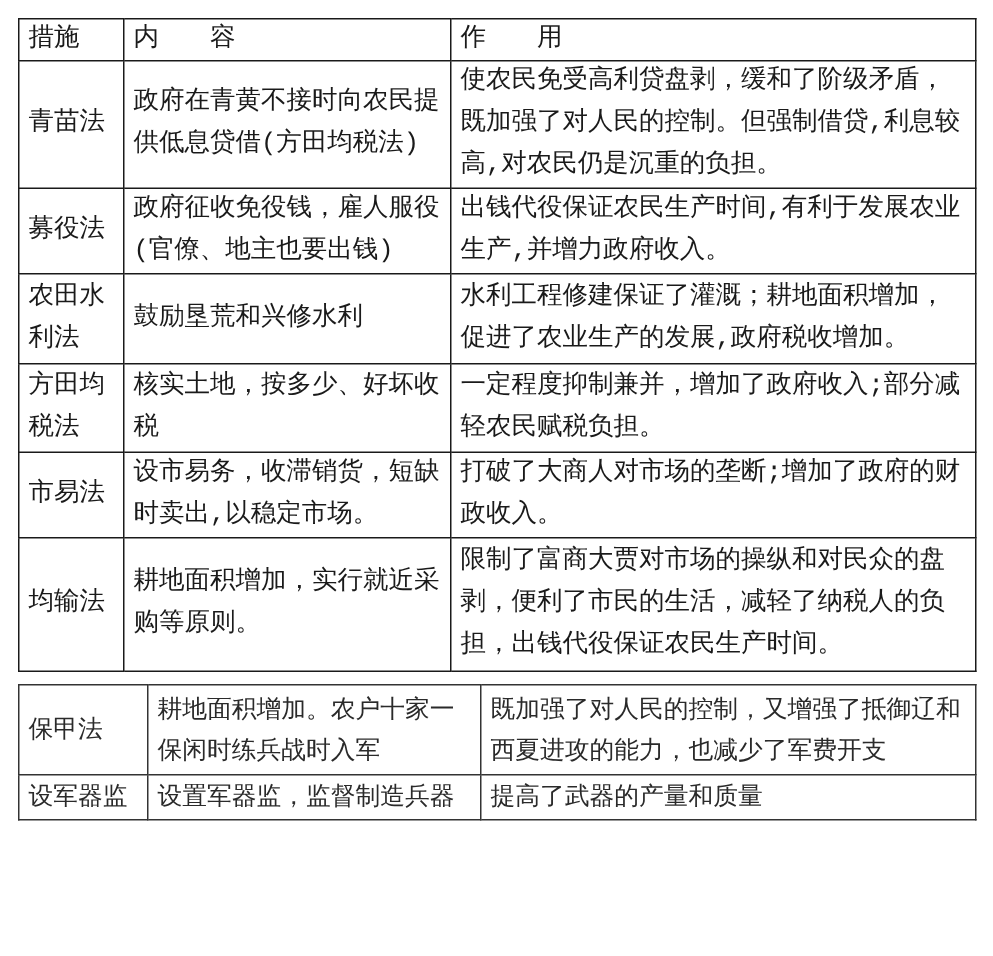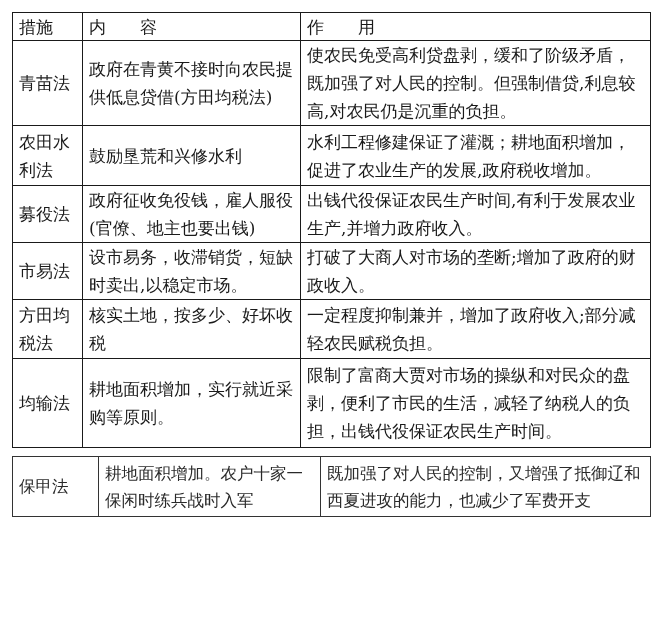--- a/index.html
+++ b/index.html
@@ -1,19 +1,19 @@
 <!DOCTYPE html>
 <html><head>
 <meta charset="utf-8">
 <style>
   html, body { margin:0; padding:0; background:#ffffff; }
   body { width:662px; height:637px; position:relative; overflow:hidden;
          font-family:"DejaVu Serif","Liberation Serif",serif; color:#1a1a1a; }
   table { position:absolute; border-collapse:collapse; table-layout:fixed; }
-  td { border:1.5px solid #1a1a1a; padding:0 6px; font-size:17px; line-height:28px; vertical-align:middle; }
+  td { border:1.5px solid #1a1a1a; padding:0 6px; font-size:17px; line-height:28px; vertical-align:middle;font-family:Liberation Mono, monospace; }
   #t1 { left:12px; top:12px; width:638px; }
   #t2 { left:12px; top:456px; width:638px;padding-left:24px; }
   #t2 td { border-color:#333; font-size:16.5px; line-height:27px; color:#2a2a2a; }
   .hdr td { line-height:26px; }
 </style>
 </head>
 <body>
 
 <table id="t1">
   <colgroup>
@@ -25,39 +25,39 @@
       <tr class="hdr" style="height:28px">
     <td>措施</td>
     <td>内　　容</td>
     <td>作　　用</td>
   </tr>
   <tr style="height:85px">
     <td>青苗法</td>
     <td>政府在青黄不接时向农民提供低息贷借(方田均税法)</td>
     <td>使农民免受高利贷盘剥，缓和了阶级矛盾，既加强了对人民的控制。但强制借贷,利息较高,对农民仍是沉重的负担。</td>
   </tr>
+  <tr style="height:55px">
+    <td>募役法</td>
+    <td>政府征收免役钱，雇人服役(官僚、地主也要出钱)</td>
+    <td>出钱代役保证农民生产时间,有利于发展农业生产,并增力政府收入。</td>
+  </tr>
   <tr style="height:60px">
     <td>农田水利法</td>
     <td>鼓励垦荒和兴修水利</td>
     <td>水利工程修建保证了灌溉；耕地面积增加，促进了农业生产的发展,政府税收增加。</td>
   </tr>
-  <tr style="height:55px">
-    <td>募役法</td>
-    <td>政府征收免役钱，雇人服役(官僚、地主也要出钱)</td>
-    <td>出钱代役保证农民生产时间,有利于发展农业生产,并增力政府收入。</td>
+  <tr style="height:59px">
+    <td>方田均税法</td>
+    <td>核实土地，按多少、好坏收税</td>
+    <td>一定程度抑制兼并，增加了政府收入;部分减轻农民赋税负担。</td>
   </tr>
   <tr style="height:56px">
     <td>市易法</td>
     <td>设市易务，收滞销货，短缺时卖出,以稳定市场。</td>
     <td>打破了大商人对市场的垄断;增加了政府的财政收入。</td>
-  </tr>
-  <tr style="height:59px">
-    <td>方田均税法</td>
-    <td>核实土地，按多少、好坏收税</td>
-    <td>一定程度抑制兼并，增加了政府收入;部分减轻农民赋税负担。</td>
   </tr>
   <tr style="height:89px">
     <td>均输法</td>
     <td>耕地面积增加，实行就近采购等原则。</td>
     <td>限制了富商大贾对市场的操纵和对民众的盘剥，便利了市民的生活，减轻了纳税人的负担，出钱代役保证农民生产时间。</td>
   </tr>
 </tbody>
   </table>
 
 <table id="t2">
@@ -65,14 +65,19 @@
       <col style="width:86px">
       <col style="width:222px">
       <col style="width:330px">
     </colgroup>
   <tbody>
       <tr style="height:60px">
     <td>保甲法</td>
     <td>耕地面积增加。农户十家一保闲时练兵战时入军</td>
     <td>既加强了对人民的控制，又增强了抵御辽和西夏进攻的能力，也减少了军费开支</td>
   </tr>
+  <tr style="height:30px">
+    <td>设军器监</td>
+    <td>设置军器监，监督制造兵器</td>
+    <td>提高了武器的产量和质量</td>
+  </tr>
 </tbody>
   </table>
 
 </body></html>

